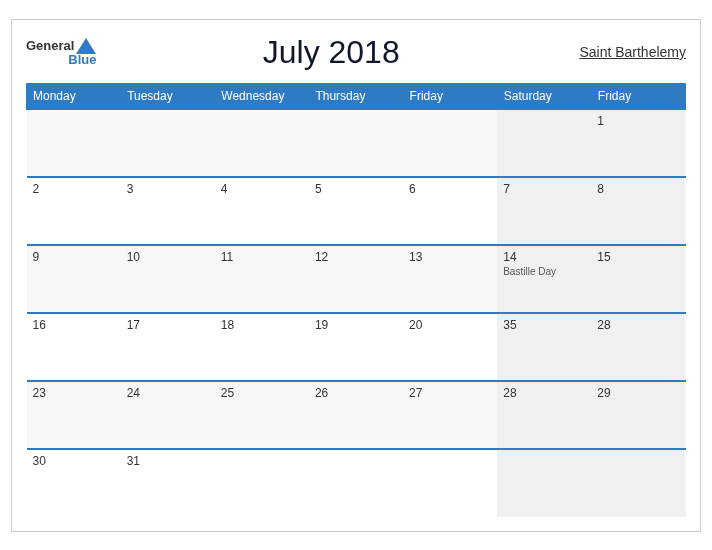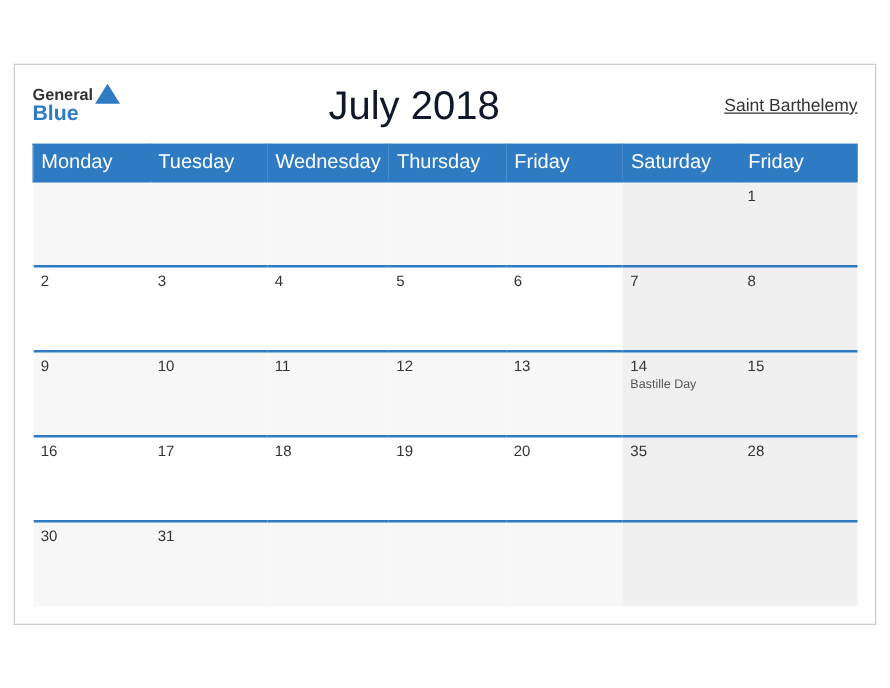--- a/index.html
+++ b/index.html
@@ -29,21 +29,21 @@
       display: flex;
       align-items: center;
       gap: 4px;
     }
     .logo-text-general {
       font-size: 13px;
       font-weight: bold;
       color: #333;
     }
     .logo-text-blue {
-      font-size: 17px;
+      font-size: 13px;
       font-weight: bold;
       color: #2e7bc4;
     }
     .logo-triangle {
       width: 0;
       height: 0;
       border-left: 10px solid transparent;
       border-right: 10px solid transparent;
       border-bottom: 16px solid #2e7bc4;
       margin-left: 2px;
@@ -62,21 +62,21 @@
       min-width: 120px;
       text-decoration: underline;
     }
     .calendar-grid {
       width: 100%;
       border-collapse: collapse;
     }
     .calendar-grid th {
       background: #2e7bc4;
       color: #fff;
-      font-size: 16px;
+      font-size: 12px;
       font-weight: normal;
       text-align: left;
       padding: 5px 6px;
       border: 1px solid #2e7bc4;
     }
     .calendar-grid td {
       vertical-align: top;
       width: calc(100% / 7);
       height: 68px;
       padding: 4px 6px;
@@ -122,21 +122,21 @@
     tr.week-row:nth-child(odd) td.weekend-col {
       background: #eeeeee;
     }
   </style>
 </head>
 <body>
 
 <div class="calendar-wrapper">
   <div class="calendar-header">
     <div class="logo">
-      <div style="display:flex;flex-direction:column;align-items:flex-start;">
+      <div style="display:flex;flex-direction:column;align-items:flex-end;">
         <div style="display:flex;align-items:center;">
           <span class="logo-text-general">General</span>
           <div class="logo-triangle"></div>
         </div>
         <span class="logo-text-blue" style="margin-top:-2px;">Blue</span>
       </div>
     </div>
     <div class="calendar-title">July 2018</div>
     <div class="calendar-region">Saint Barthelemy</div>
   </div>
@@ -230,20 +230,43 @@
           </td>
           <td class="weekend-col">
             <span class="day-number">35</span>
           </td>
           <td class="weekend-col">
             <span class="day-number">28</span>
           </td>
         </tr>
         <tr class="week-row">
           <td>
+            <span class="day-number">23</span>
+          </td>
+          <td>
+            <span class="day-number">24</span>
+          </td>
+          <td>
+            <span class="day-number">25</span>
+          </td>
+          <td>
+            <span class="day-number">26</span>
+          </td>
+          <td>
+            <span class="day-number">27</span>
+          </td>
+          <td class="weekend-col">
+            <span class="day-number">28</span>
+          </td>
+          <td class="weekend-col">
+            <span class="day-number">29</span>
+          </td>
+        </tr>
+        <tr class="week-row">
+          <td>
             <span class="day-number">30</span>
           </td>
           <td>
             <span class="day-number">31</span>
           </td>
           <td class="empty"></td>
           <td class="empty"></td>
           <td class="empty"></td>
           <td class="weekend-col empty"></td>
           <td class="weekend-col empty"></td>

